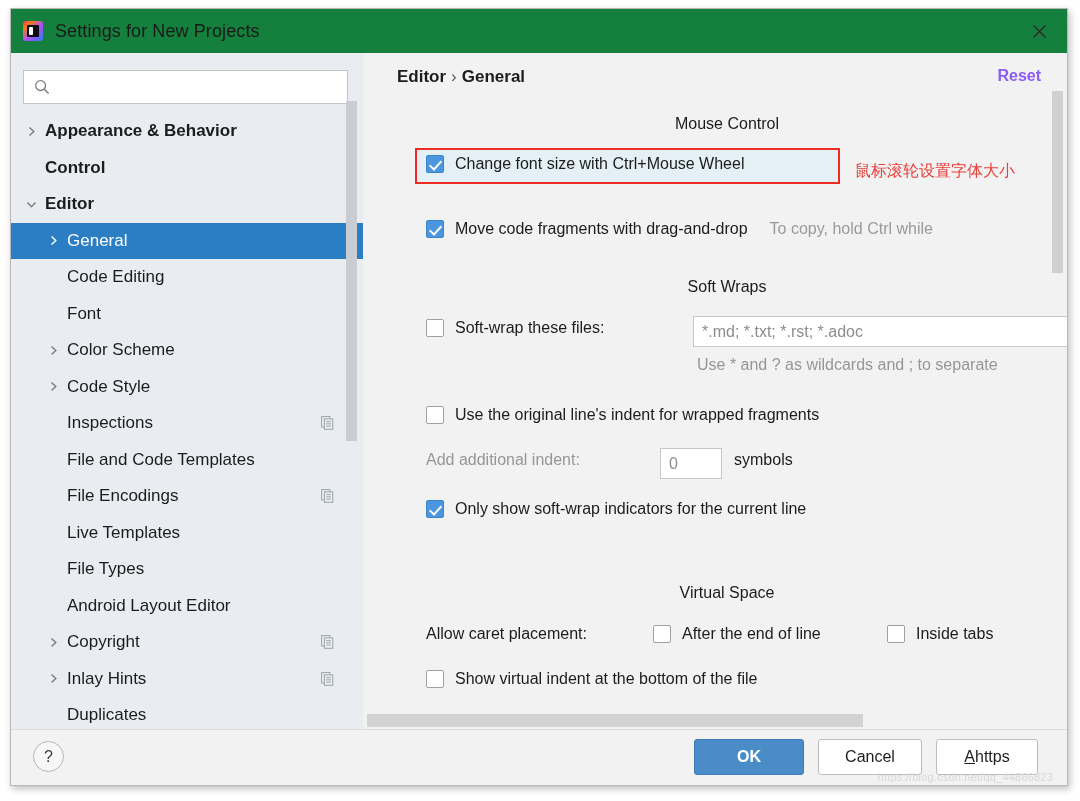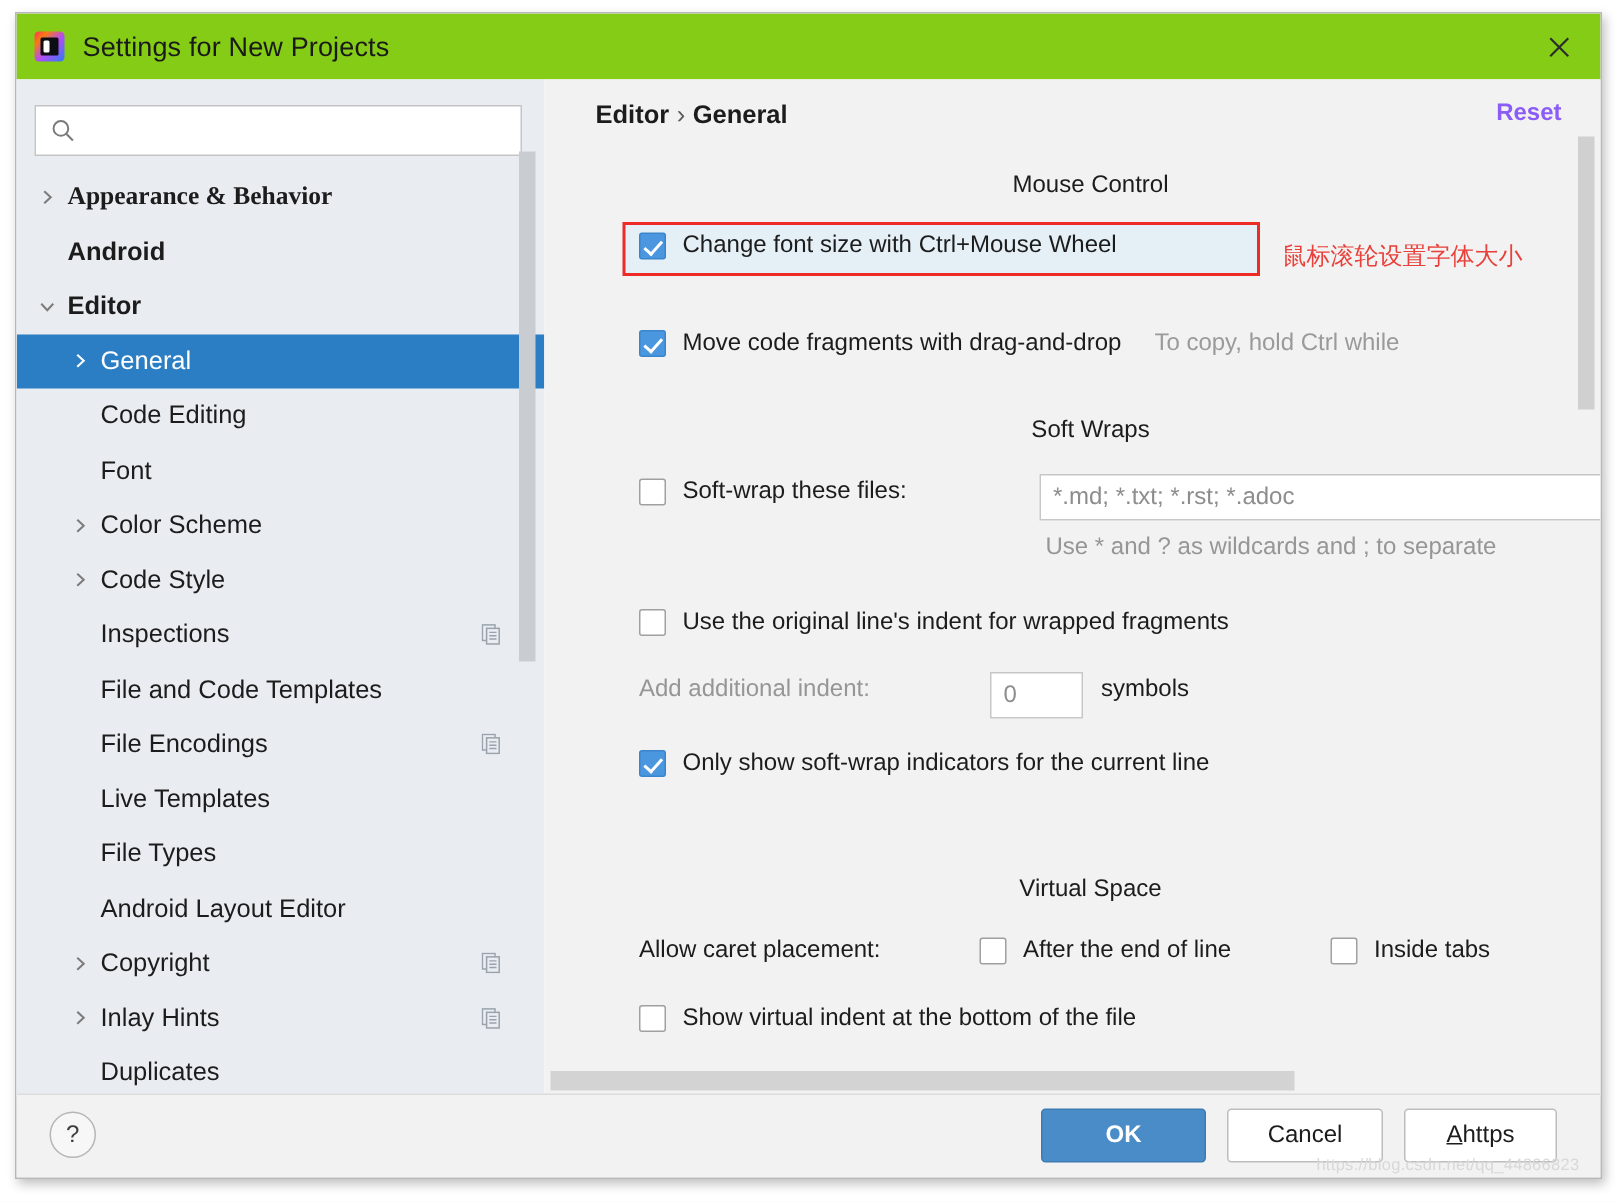--- a/index.html
+++ b/index.html
@@ -18,21 +18,21 @@
     background: #f2f2f2;
     border: 1px solid #b8b8b8;
     box-shadow: 2px 3px 7px rgba(0,0,0,0.25);
     overflow: hidden;
   }
 
   
   .titlebar {
     position: absolute; left: 0; top: 0;
     width: 100%; height: 44px;
-    background: #84cc16;
+    background: #15803d;
     display: flex; align-items: center;
   }
   .app-icon {
     width: 20px; height: 20px;
     margin-left: 12px; margin-right: 12px;
     border-radius: 3px;
     position: relative;
     background: linear-gradient(135deg, #fe315d 0%, #f97a12 22%, #b24df7 55%, #2d7cf5 100%);
     flex: none;
   }
@@ -341,35 +341,35 @@
         <span class="search-icon">
           <svg width="16" height="16" viewBox="0 0 16 16">
             <circle cx="6.6" cy="6.6" r="4.9" fill="none" stroke="#7a7a7a" stroke-width="1.3"></circle>
             <line x1="10.3" y1="10.3" x2="14.6" y2="14.6" stroke="#7a7a7a" stroke-width="1.4"></line>
           </svg>
         </span>
         <input class="search-input" type="text" placeholder="" style="">
       </div>
 
       <div class="tree" id="tree-container">
-          <div class="tree-item bold" style="padding-left: 14px; font-family: Liberation Serif, serif;">
+          <div class="tree-item bold" style="padding-left: 14px;">
             <span class="arrow">
               <svg width="13" height="13" viewBox="0 0 13 13">
                 <polyline points="4.5,2.5 8.8,6.5 4.5,10.5" fill="none" stroke="currentColor" stroke-width="1.4"></polyline>
               </svg>
             </span>
             <span class="tree-label">Appearance &amp; Behavior</span>
           </div>
           <div class="tree-item bold" style="padding-left: 14px;">
             <span class="arrow empty">
               <svg width="13" height="13" viewBox="0 0 13 13">
                 <polyline points="4.5,2.5 8.8,6.5 4.5,10.5" fill="none" stroke="currentColor" stroke-width="1.4"></polyline>
               </svg>
             </span>
-            <span class="tree-label">Android</span>
+            <span class="tree-label">Control</span>
           </div>
           <div class="tree-item bold" style="padding-left: 14px;">
             <span class="arrow">
               <svg width="13" height="13" viewBox="0 0 13 13">
                 <polyline points="2.5,4.5 6.5,8.8 10.5,4.5" fill="none" stroke="currentColor" stroke-width="1.4"></polyline>
               </svg>
             </span>
             <span class="tree-label">Editor</span>
           </div>
           <div class="tree-item selected" style="padding-left: 36px;">

